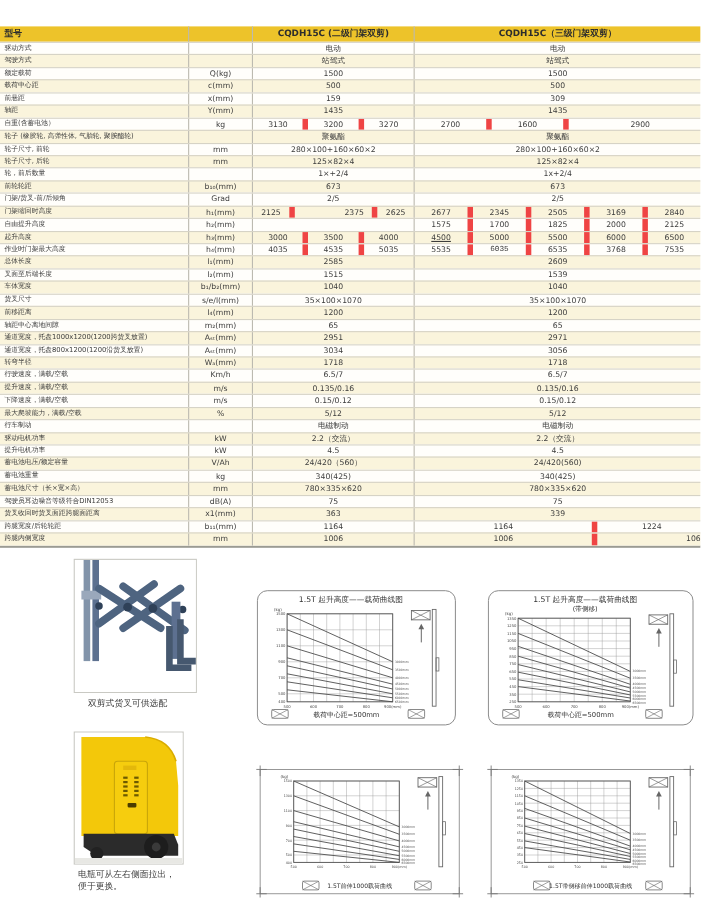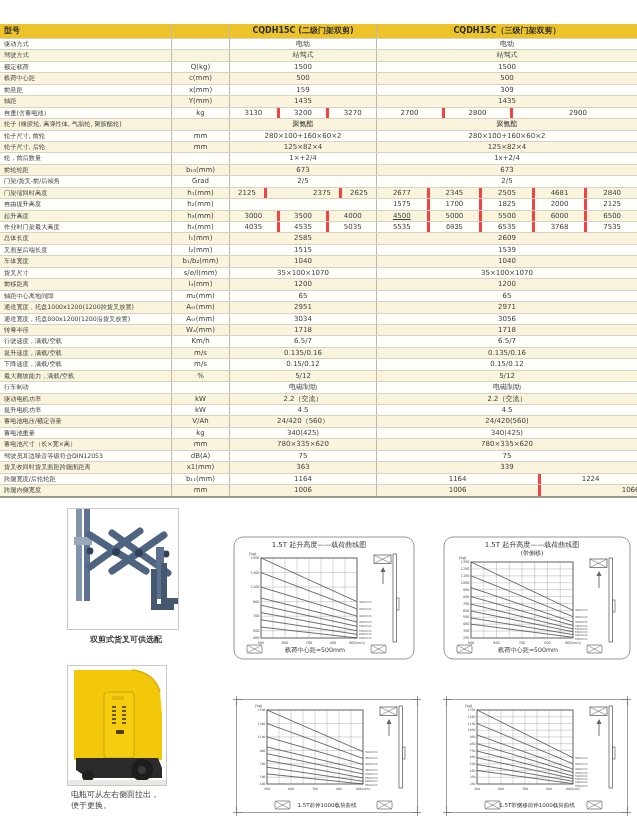--- a/index.html
+++ b/index.html
@@ -15,21 +15,21 @@
   .c2{width:58px;text-align:center;border-right:1px solid #bcbab0;}
   .c3{width:147px;text-align:center;border-right:1px solid #bcbab0;}
   .c4{width:260px;text-align:center;}
   .hdr{background:#edc32a;font-weight:bold;color:#2d2d2d;}
   .hdr .cell{height:14px;line-height:14px;font-size:8px;}
   .data .cell{height:10.45px;line-height:10.45px;}
   .data .c1{font-size:6.2px;}
   .bg-a{background:#faf4dc;}
   .bg-b{background:#fffefb;}
   .multi{display:flex;height:100%;}
-  .multi>div{border-left:3px solid #ef4444;overflow:hidden;}
+  .multi>div{border-left:5px solid #ef4444;overflow:hidden;}
   .multi>div:first-child{border-left:none;}
 
   
   .photo-box{position:absolute;background:#fff;border:1px solid #c9c9c3;box-sizing:border-box;}
   .caption{position:absolute;font-size:8px;color:#3c3c3c;white-space:pre-line;line-height:11px;}
   .chart{position:absolute;background:#fff;}
   .chart svg{display:block;}
 </style>
 </head>
 <body>
@@ -86,21 +86,21 @@
         <div class="cell c3">
           <div class="multi">
             <div style="flex: 1 1 0%;">3130</div>
             <div style="flex: 1 1 0%;">3200</div>
             <div style="flex: 1 1 0%;">3270</div>
           </div>
         </div>
         <div class="cell c4">
           <div class="multi">
             <div style="flex: 0 0 25%;">2700</div>
-            <div style="flex: 0 0 25%;">2800</div>
+            <div style="flex: 0 0 25%;">1600</div>
             <div style="flex: 0 0 50%;">2900</div>
           </div>
         </div>
       </div>
       <div class="t-row data bg-a">
         <div class="cell c1">轮子 (橡胶轮, 高弹性体, 气胎轮, 聚胺酯轮)</div>
         <div class="cell c2"></div>
         <div class="cell c3">聚氨酯</div>
         <div class="cell c4">聚氨酯</div>
       </div>
@@ -142,21 +142,21 @@
             <div style="flex: 1 1 0%;">2125</div>
             <div style="flex: 1 1 0%; padding-left: 38px;">2375</div>
             <div style="flex: 1 1 0%;">2625</div>
           </div>
         </div>
         <div class="cell c4">
           <div class="multi">
             <div style="flex: 1 1 0%;">2677</div>
             <div style="flex: 1 1 0%;">2345</div>
             <div style="flex: 1 1 0%;">2505</div>
-            <div style="flex: 1 1 0%;">4681</div>
+            <div style="flex: 1 1 0%;">3169</div>
             <div style="flex: 1 1 0%;">2840</div>
           </div>
         </div>
       </div>
       <div class="t-row data bg-b">
         <div class="cell c1">自由提升高度</div>
         <div class="cell c2">h₂(mm)</div>
         <div class="cell c3"></div>
         <div class="cell c4">
           <div class="multi">
@@ -376,21 +376,21 @@
         <circle cx="22" cy="42" r="3.4"></circle>
         <circle cx="98" cy="45" r="3.4"></circle>
       </g>
       <rect x="88" y="38" width="8" height="52" fill="#5d7090"></rect>
       <g stroke="#46586f" stroke-width="6" fill="none">
         <path d="M86 60 v38 h20"></path>
         <path d="M96 54 v38 h20"></path>
       </g>
     </svg>
   </div>
-  <div class="caption" style="left:71px;top:634px;width:110px;text-align:center;font-weight:bold;">双剪式货叉可供选配</div>
+  <div class="caption" style="left:61px;top:634px;width:110px;text-align:center;">双剪式货叉可供选配</div>
 
   <div class="photo-box" style="left:67px;top:665px;width:100px;height:121px;">
     <svg width="98" height="119" viewBox="0 0 98 119">
       <rect x="0" y="0" width="98" height="119" fill="#ffffff"></rect>
       <path d="M6 4 h58 q22 2 28 22 l2 22 v46 h-88 z" fill="#f3c80a"></path>
       <path d="M64 4 q24 2 30 26 l2 18 v-44 z" fill="#ffffff"></path>
       <path d="M64 4 q22 2 28 22" fill="none" stroke="#d9ac00" stroke-width="1.5"></path>
       <rect x="36" y="26" width="30" height="66" rx="3" fill="#f6cd0e" stroke="#c9a50a" stroke-width="1"></rect>
       <rect x="44" y="30" width="12" height="4" fill="#e4b80a"></rect>
       <g fill="#6b5a00">

